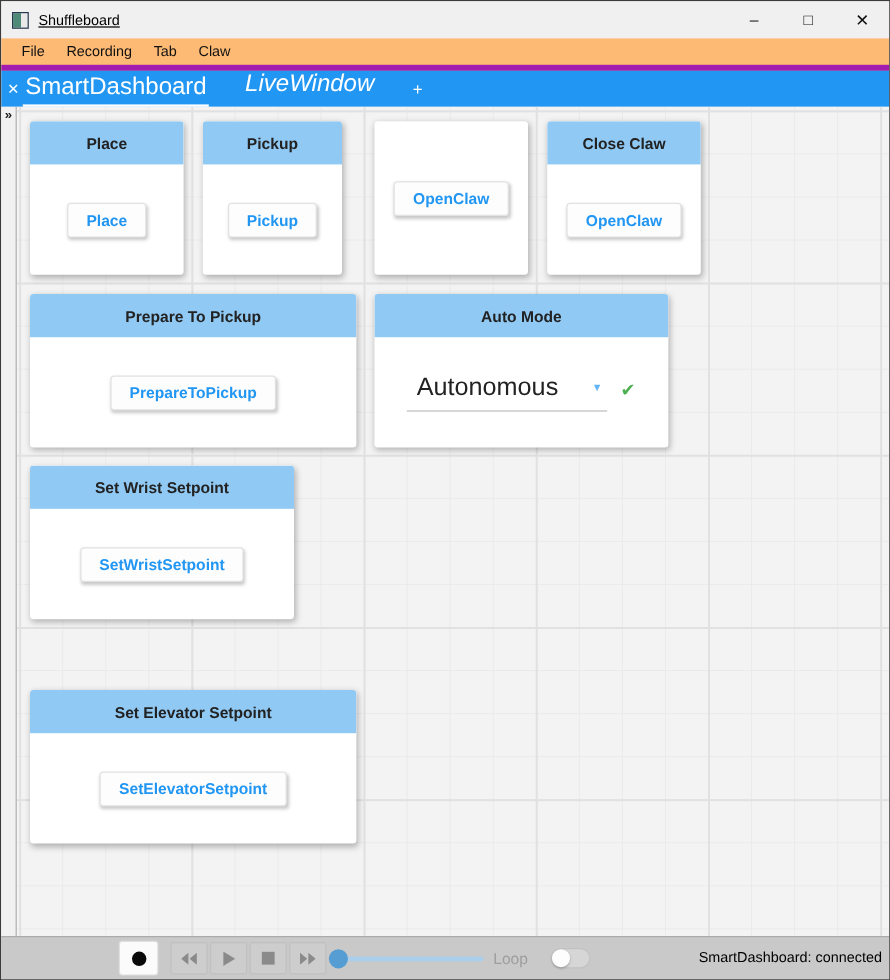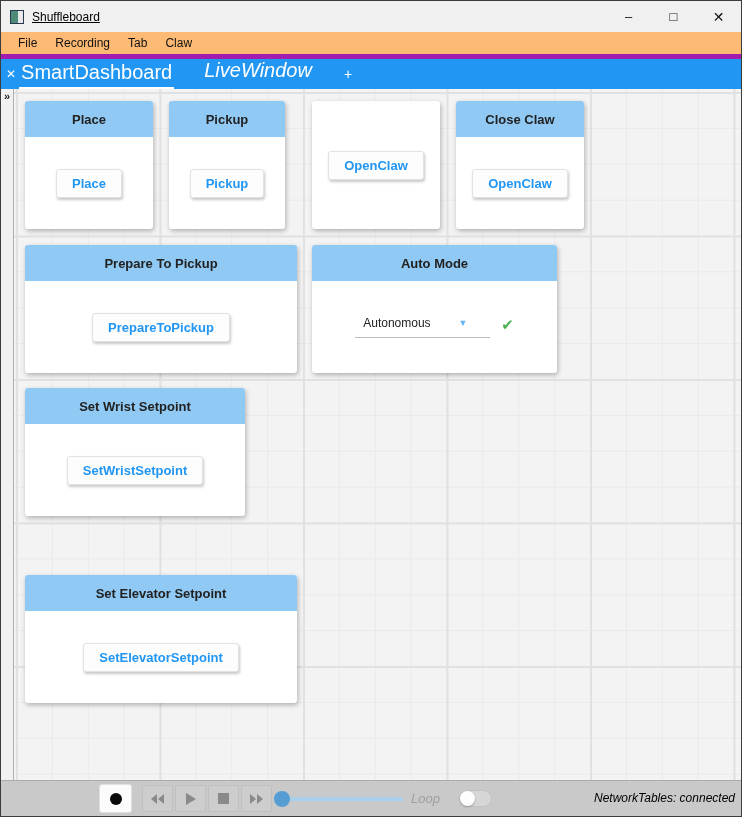--- a/index.html
+++ b/index.html
@@ -51,26 +51,26 @@
   .pos-c{left:311px;top:12px;width:128px;}
   .pos-d{left:455px;top:12px;width:128px;}
   .pos-e{left:24px;top:156px;width:272px;}
   .pos-f{left:311px;top:156px;width:245px;justify-content:flex-end;}
   .pos-g{left:24px;top:299px;width:220px;}
   .pos-h{left:24px;top:443px;width:272px;margin-top:43px;}
 
   
   .chooser-row{display:flex;align-items:center;}
   .chooser{display:flex;align-items:center;border-bottom:1px solid #bdbdbd;padding:0 4px 7px 8px;min-width:135px;}
-  .chooser-value{font-size:12px;color:#222;}
+  .chooser-value{font-size:21px;color:#222;}
   .chooser-arrow{font-size:9px;color:#64b5f6;margin-left:28px;}
   .chooser-check{font-size:15px;color:#4caf50;margin-left:11px;margin-bottom:4px;}
 
   
-  .bottombar{height:36px;background:#c9c9c9;border-top:1px solid #ababab;position:relative;flex:0 0 auto;font-style:italic;}
+  .bottombar{height:36px;background:#c9c9c9;border-top:1px solid #ababab;position:relative;flex:0 0 auto;}
   .record-btn{position:absolute;left:98px;top:3px;width:33px;height:29px;background:#fbfbfb;border:1px solid #e0e0e0;border-radius:3px;display:flex;align-items:center;justify-content:center;padding:0;}
   .record-dot{width:12px;height:12px;border-radius:50%;background:#0a0a0a;}
   .transport{position:absolute;left:141px;top:4px;display:flex;gap:2px;}
   .t-btn{width:31px;height:27px;background:#cdcdcd;border:1px solid #c0c0c0;border-radius:2px;display:flex;align-items:center;justify-content:center;padding:0;}
   .t-btn svg{display:block;}
   .slider-thumb{position:absolute;left:273px;top:10px;width:16px;height:16px;border-radius:50%;background:#559dd3;z-index:2;}
   .slider-track{position:absolute;left:281px;top:16px;width:121px;height:4px;border-radius:2px;background:#a9cfec;}
   .loop-label{position:absolute;left:410px;top:10px;font-size:13px;color:#9e9e9e;}
   .toggle{position:absolute;left:458px;top:9px;width:33px;height:17px;border-radius:9px;background:#d6d6d6;border:1px solid #c2c2c2;}
   .toggle-knob{position:absolute;left:0px;top:0px;width:15px;height:15px;border-radius:50%;background:#fdfdfd;box-shadow:0 1px 2px rgba(0,0,0,0.25);}
@@ -200,16 +200,16 @@
             <polygon points="7,0 13,5 7,10" fill="#8a8a8a"></polygon>
           </svg>
       </button>
     </div>
     <div class="slider-thumb"></div>
     <div class="slider-track"></div>
     <span class="loop-label">Loop</span>
     <div class="toggle">
       <div class="toggle-knob"></div>
     </div>
-    <span class="nt-status">NetworkTables: connected</span>
+    <span class="nt-status">SmartDashboard: connected</span>
   </div>
 
 </div>
 
 </body></html>

